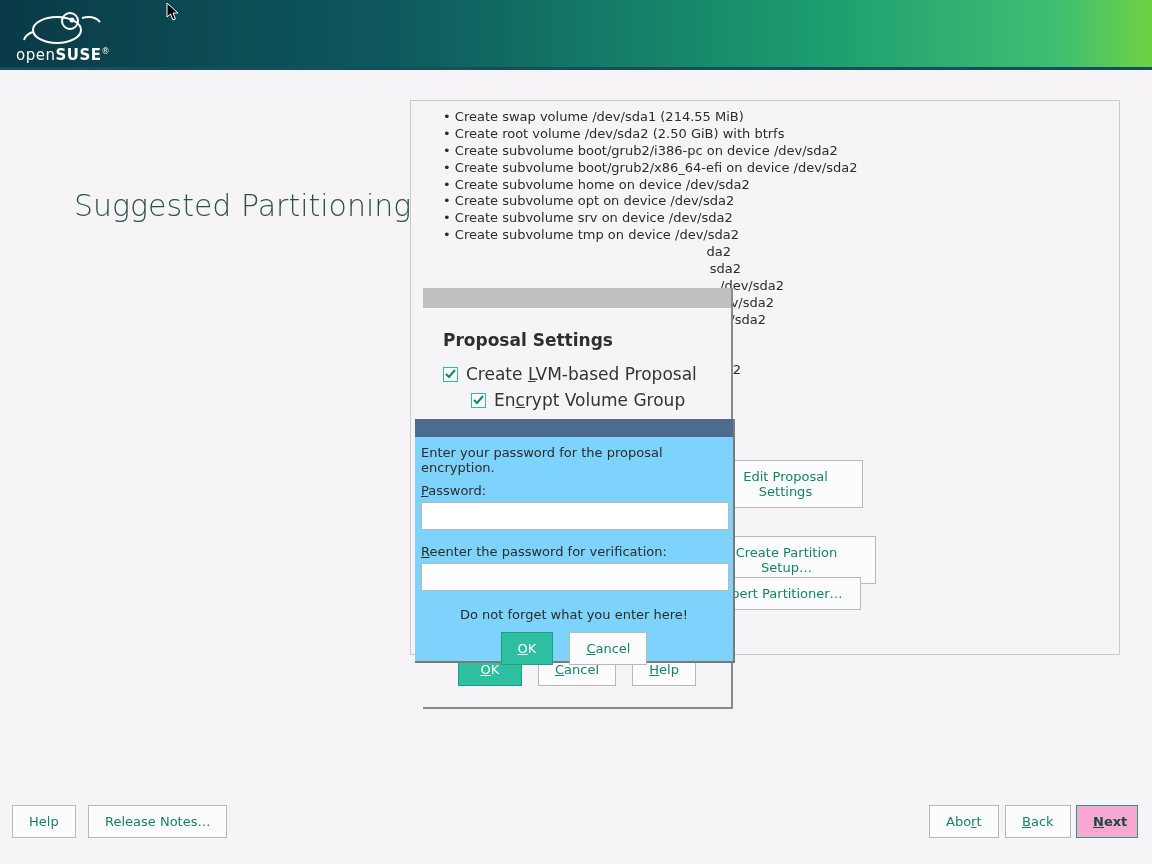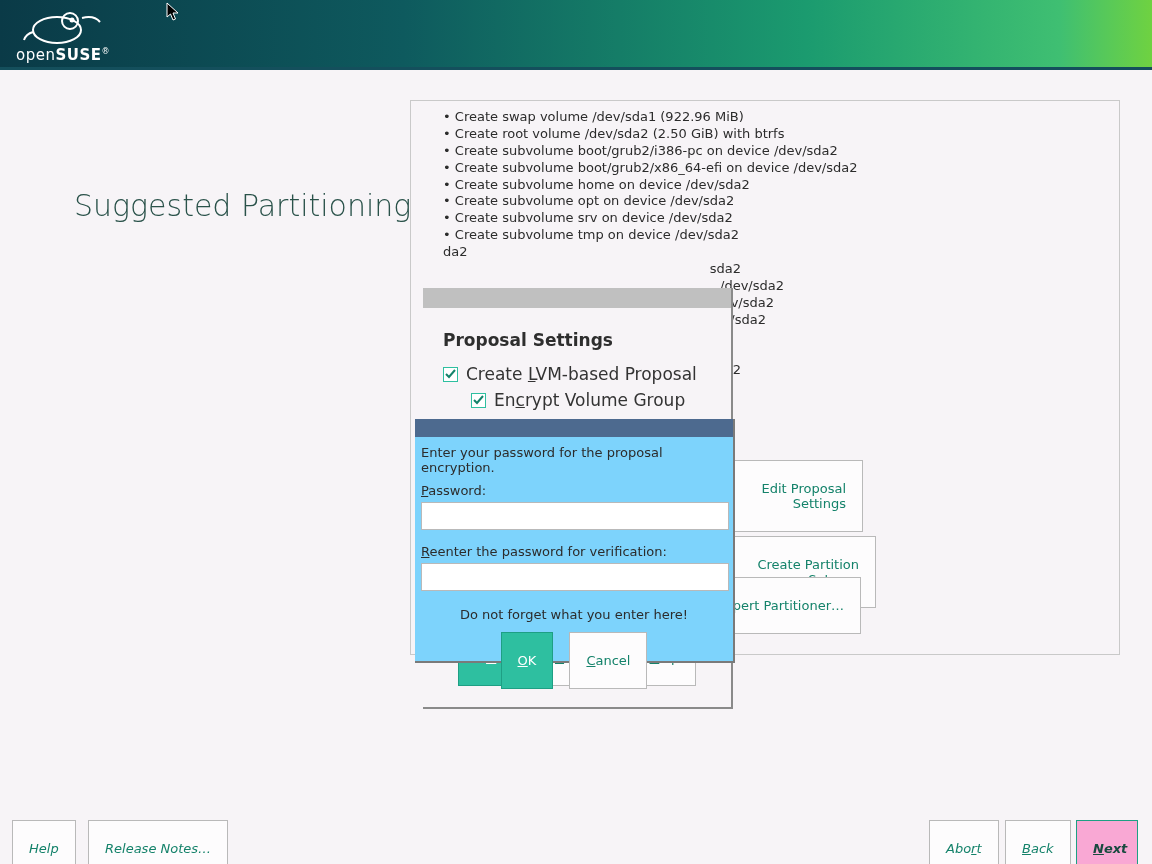--- a/index.html
+++ b/index.html
@@ -16,30 +16,30 @@
 .cursor { position: absolute; left: 166px; top: 2px; }
 .cursor svg { display: block; }
 
 .main { position: absolute; top: 73px; left: 0; width: 1152px; height: 791px; }
 
 .page-title { position: absolute; left: 74px; top: 115px; font-size: 30px; font-weight: 300; color: #2a524a; }
 
 .panel { position: absolute; left: 410px; top: 27px; width: 710px; height: 555px; border: 1px solid #c9c9c9; background: #f7f4f7; padding: 6px 8px 8px 8px; }
 .list { padding: 2px 0 0 24px; font-size: 13px; color: #2c2c2c; line-height: 1.3; }
 .list .li::before { content: "• "; }
-.btn { display: inline-block; border: 1px solid #b9b9b9; background: #fdfcfd; color: #14826a; font-size: 13px; padding: 20px 16px; cursor: default; text-align: right; }
+.btn { display: inline-block; border: 1px solid #b9b9b9; background: #fdfcfd; color: #14826a; font-size: 13px; padding: 8px 16px; cursor: default; text-align: center; }
 .btn.primary { background: #2ebfa0; border-color: #1e9f84; color: #fff; }
 .btn .u { text-decoration: underline; }
 .panel-btn1 { position: absolute; left: 297px; top: 359px; width: 155px; }
 .panel-btn2 { position: absolute; left: 286px; top: 435px; width: 179px; }
 .panel-btn3 { position: absolute; left: 286px; top: 476px; width: 164px; }
 
 
 .bottom { position: absolute; left: 0; bottom: 0; width: 1152px; height: 60px; }
-.bottom .btn { position: absolute; top: 16px; font-style: italic; }
+.bottom .btn { position: absolute; top: 1px; }
 .btn-help-b { left: 12px; }
 .btn-release { left: 88px; }
 .btn-abort { left: 929px; }
 .btn-back { left: 1005px; }
 .btn-next { left: 1076px; background: #f9a8d4; border-color: #1e9f84; color: #184a3f; font-weight: 700; width: 62px; }
 
 
 .dialog1 { position: absolute; left: 423px; top: 215px; width: 310px; height: 421px; background: #f7f4f7; border-right: 2px solid #8a8a8a; border-bottom: 2px solid #8a8a8a; }
 .dialog1-titlebar { height: 20px; background: #c0c0c0; }
 .dialog1-body { padding: 22px 20px 0 20px; font-size: 17px; }
@@ -85,29 +85,29 @@
     <svg width="14" height="20" viewBox="0 0 14 20">
         <path d="M1 1 L1 15 L4.5 12 L7 18 L9.5 17 L7 11 L12 11 Z" fill="#000" stroke="#fff" stroke-width="1"></path>
       </svg>
   </div>
 
   <div class="main">
     <div class="page-title">Suggested Partitioning</div>
 
     <div class="panel">
       <div class="list">
-        <div class="li">Create swap volume /dev/sda1 (922.96 MiB)</div>
+        <div class="li">Create swap volume /dev/sda1 (214.55 MiB)</div>
         <div class="li">Create root volume /dev/sda2 (2.50 GiB) with btrfs</div>
         <div class="li">Create subvolume boot/grub2/i386-pc on device /dev/sda2</div>
         <div class="li">Create subvolume boot/grub2/x86_64-efi on device /dev/sda2</div>
         <div class="li">Create subvolume home on device /dev/sda2</div>
         <div class="li">Create subvolume opt on device /dev/sda2</div>
         <div class="li">Create subvolume srv on device /dev/sda2</div>
         <div class="li">Create subvolume tmp on device /dev/sda2</div>
-        <div style="text-align:left; padding-right:380px;">da2</div>
+        <div style="text-align:right; padding-right:380px;">da2</div>
         <div style="text-align:right; padding-right:370px;">sda2</div>
         <div style="text-align:right; padding-right:327px;">/dev/sda2</div>
         <div style="text-align:right; padding-right:337px;">dev/sda2</div>
         <div style="text-align:right; padding-right:345px;">ev/sda2</div>
         <div style="text-align:right; padding-right:395px;">a2</div>
         <div style="text-align:right; padding-right:395px;">a2</div>
         <div style="text-align:right; padding-right:370px;">sda2</div>
         <div style="text-align:right; padding-right:395px;">a2</div>
       </div>
       <div class="btn panel-btn1"><span>Edit Proposal Settings</span></div>

